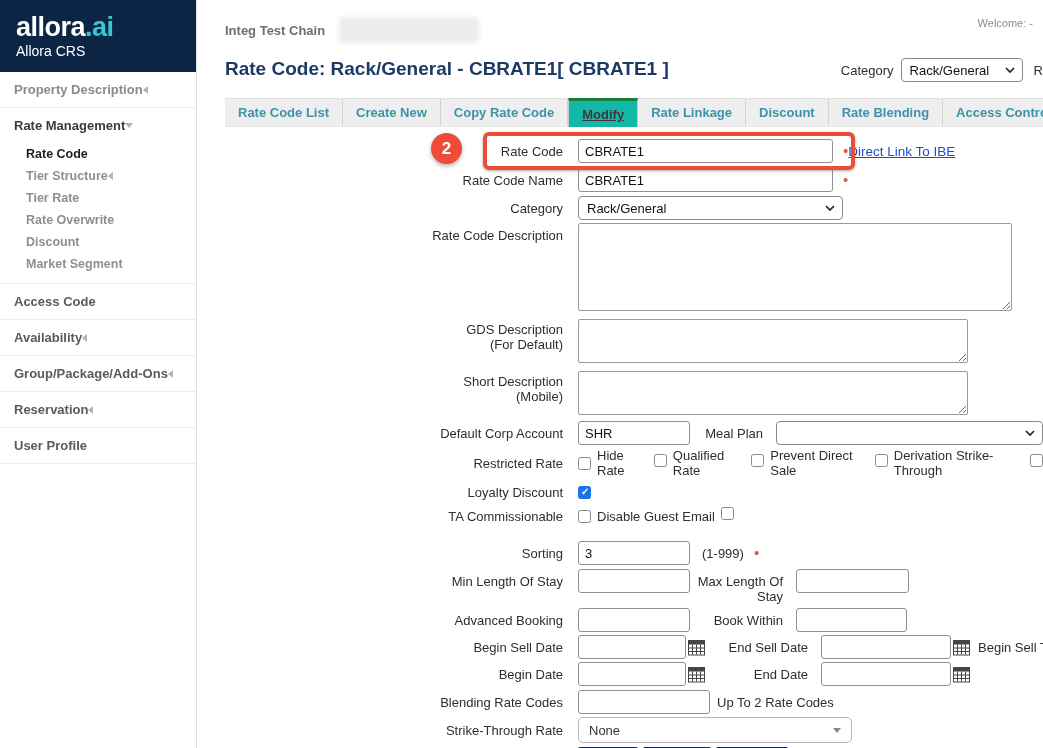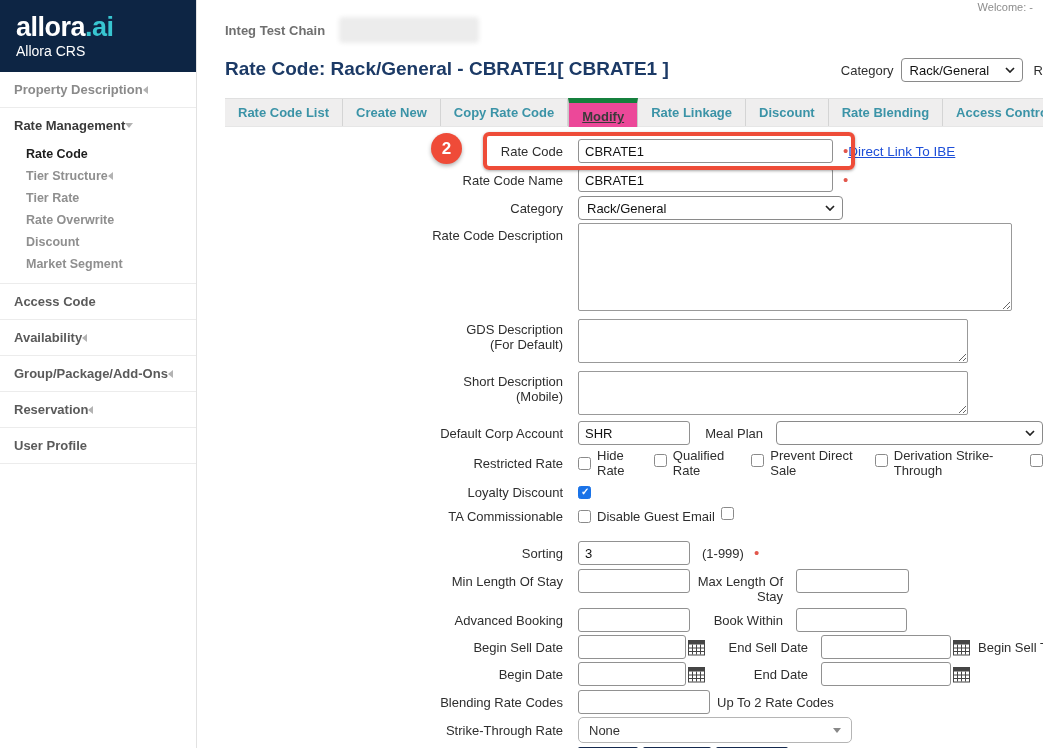--- a/index.html
+++ b/index.html
@@ -18,36 +18,36 @@
   .side-item.top{padding:10px 14px;font-size:13px;font-weight:bold;color:#5a5a5a;border-bottom:1px solid #ececec;}
   .side-item.top.muted{color:#8a8a8a;}
   .side-item.top.dark{color:#3a3a3a;border-bottom:none;}
   .side-sub{padding:0 0 8px 0;border-bottom:1px solid #ececec;}
   .side-item.sub{padding:4px 14px 4px 26px;font-size:12.5px;font-weight:bold;color:#8f8f8f;}
   .side-item.sub.active{color:#1d1d1d;}
   .arr-l{width:0;height:0;border-top:4px solid transparent;border-bottom:4px solid transparent;border-right:5px solid #b3b3b3;}
   .arr-d{width:0;height:0;border-left:4px solid transparent;border-right:4px solid transparent;border-top:5px solid #b3b3b3;}
   
   .main{position:absolute;left:197px;top:0;right:0;bottom:0;background:#fff;overflow:hidden;}
-  .welcome{position:absolute;top:1px;right:10px;font-size:11px;color:#8d8d8d;}
+  .welcome{position:absolute;top:17px;right:10px;font-size:11px;color:#8d8d8d;}
   .chain-row{padding:16px 0 0 28px;height:28px;display:flex;align-items:center;}
   .chain-name{font-size:13px;font-weight:bold;color:#6f6f6f;}
   .redacted{width:140px;height:26px;background:#ececec;border-radius:4px;margin-left:14px;filter:blur(2px);}
   .title-row{display:flex;align-items:flex-start;margin:14px 0 0 28px;}
   .page-title{font-size:19px;font-weight:bold;color:#1c3a66;}
   .title-right{margin-left:auto;display:flex;align-items:center;gap:7px;}
   .cat-label{font-size:13px;color:#2e2e2e;}
   .clip-label{font-size:13px;color:#2e2e2e;margin-left:4px;}
   
   .sel{display:flex;align-items:center;border:1px solid #8a8a8a;border-radius:4px;background:#fff;height:24px;padding:0 7px 0 8px;box-sizing:border-box;cursor:pointer;}
   .sel .sel-val{font-size:13px;color:#111;flex:1;white-space:nowrap;overflow:hidden;}
   
   .tabs{display:flex;margin:16px 0 0 28px;background:#efeeee;border-top:1px solid #e0e0e0;border-bottom:1px solid #e6e6e6;height:27px;}
   .tab{padding:6px 13px;font-size:13px;font-weight:bold;color:#3b93a7;border-right:1px solid #d4d4d4;white-space:nowrap;cursor:pointer;}
-  .tab.active{background:#ec4899;color:#3a3a3a;border-left:1px solid #c9c9c9;border-right:1px solid #c9c9c9;margin-top:-1px;border-top:5px solid #15803d;margin-bottom:-1px;text-decoration:underline;}
+  .tab.active{background:#14b8a6;color:#3a3a3a;border-left:1px solid #c9c9c9;border-right:1px solid #c9c9c9;margin-top:-1px;border-top:3px solid #15803d;margin-bottom:-1px;text-decoration:underline;}
   
   .form{padding:12px 0 0 28px;font-size:13px;position:relative;}
   .row{display:flex;align-items:center;}
   .row.tops{align-items:flex-start;}
   .lbl{width:338px;text-align:right;padding-right:15px;box-sizing:content-box;color:#2e2e2e;flex:none;line-height:15px;}
   .lbl2{width:93px;text-align:right;padding-right:13px;color:#2e2e2e;flex:none;line-height:15px;}
   .ipt{border:1px solid #919191;border-radius:3px;height:24px;box-sizing:border-box;padding:2px 6px;font-size:13px;font-family:"Liberation Sans",sans-serif;color:#111;}
   .ta{border:1px solid #999;border-radius:2px;box-sizing:border-box;font-size:13px;font-family:"Liberation Sans",sans-serif;resize:both;}
   .w255{width:255px;} .w265{width:265px;} .w112{width:112px;} .w130{width:130px;} .w108{width:108px;} .w132{width:132px;} .w122{width:122px;}
   .req{color:#e2574c;font-size:15px;margin-left:10px;line-height:10px;}

